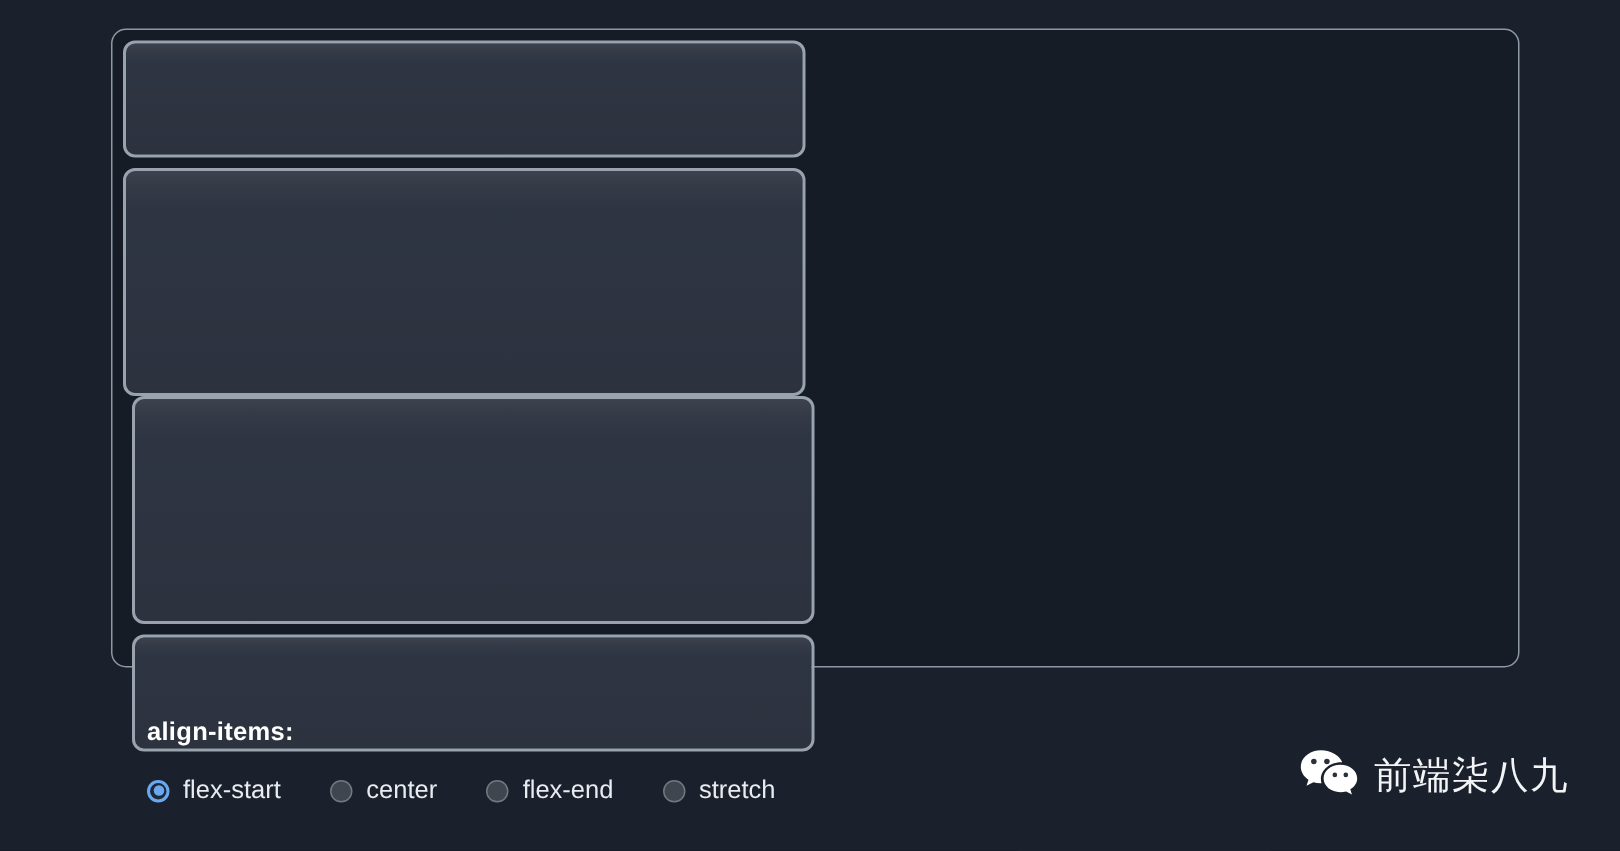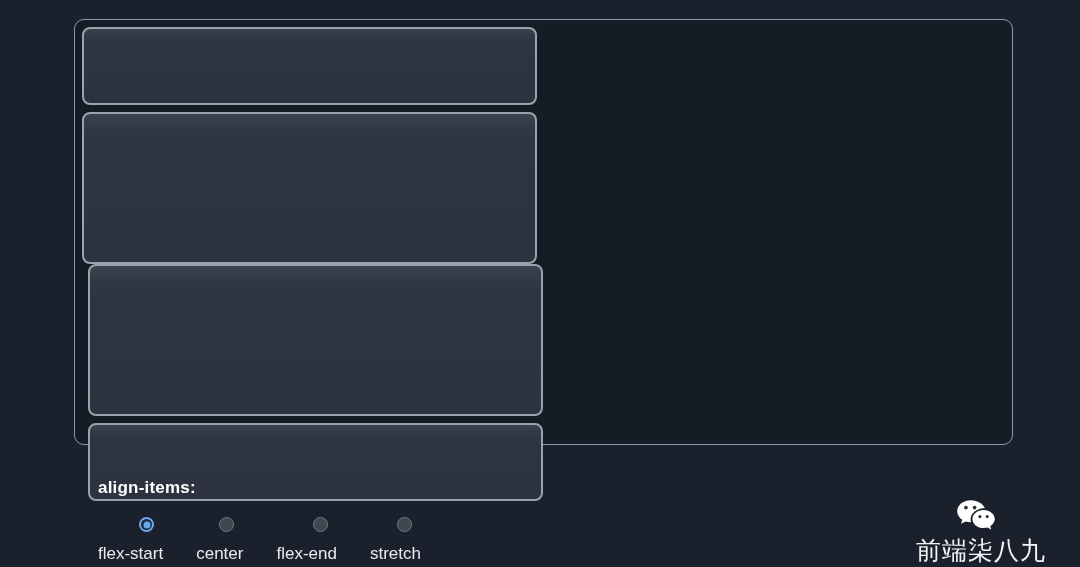--- a/index.html
+++ b/index.html
@@ -71,25 +71,24 @@
     letter-spacing: 0.2px;
     margin: 0 0 19px 0;
   }
   .radio-row {
     display: flex;
     flex-direction: row;
     align-items: center;
   }
   .radio-item {
     display: flex;
-    flex-direction: column;
-    align-items: flex-end;
+    flex-direction: row;
+    align-items: center;
     margin-right: 33px;
     cursor: pointer;
-    gap: 12px;
   }
   .radio-dot {
     width: 15px;
     height: 15px;
     border-radius: 50%;
     box-sizing: border-box;
     background: #3f4650;
     border: 1px solid #71797f;
     margin-right: 9px;
     flex: 0 0 auto;
@@ -115,21 +114,21 @@
     font-size: 17px;
     white-space: nowrap;
   }
 
   
   .watermark {
     position: absolute;
     right: 34px;
     top: 498px;
     display: flex;
-    flex-direction: column;
+    flex-direction: row;
     align-items: center;
   }
   .wechat-icon {
     width: 40px;
     height: 36px;
     margin-right: 10px;
     flex: 0 0 auto;
   }
   .watermark-text {
     color: #f2f4f6;

